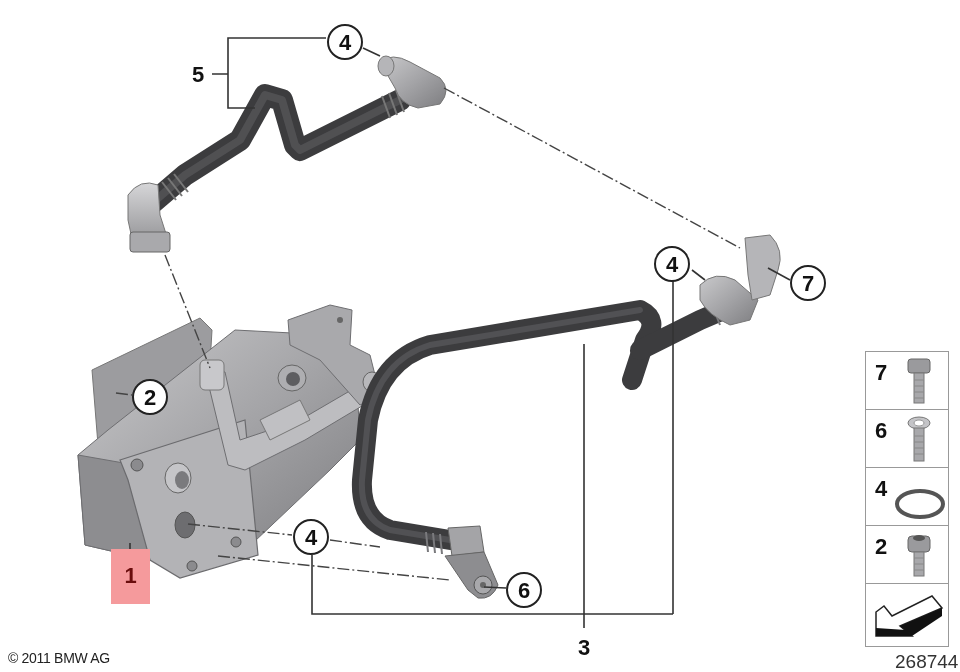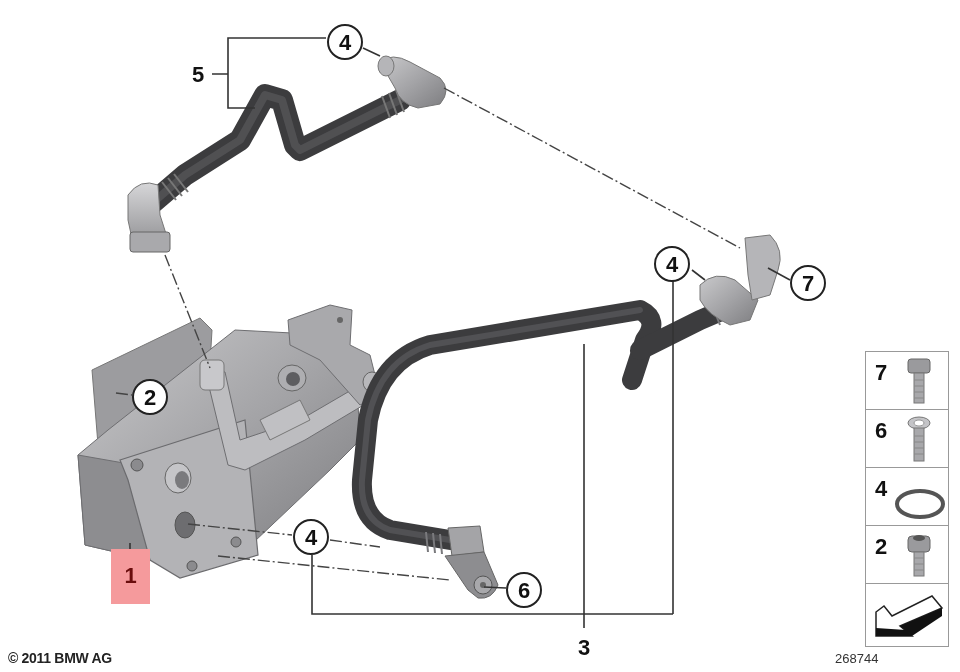--- a/index.html
+++ b/index.html
@@ -2,22 +2,22 @@
 <html><head>
   <meta charset="utf-8">
   <style>
     html, body { margin: 0; padding: 0; background: #ffffff; }
     body { width: 960px; height: 672px; position: relative; overflow: hidden; font-family: "Liberation Sans", sans-serif; }
     #diagram { position: absolute; left: 0; top: 0; width: 960px; height: 672px; }
     .callout-text { font-family: "Liberation Sans", sans-serif; font-weight: bold; font-size: 22px; fill: #111; }
     .leader { stroke: #333; stroke-width: 1.6; fill: none; }
     .dashleader { stroke: #444; stroke-width: 1.4; fill: none; stroke-dasharray: 12 3 2 3; }
     .bubble { fill: #fff; stroke: #222; stroke-width: 2; }
-    .copyright { position: absolute; left: 8px; top: 650px; font-size: 14px; font-weight: bold; color: #222; letter-spacing: -0.3px; }
-    .imgnum { position: absolute; left: 835px; top: 651px; font-size: 13px; color: #333; }
+    .copyright { position: absolute; left: 8px; top: 650px; font-size: 14px; font-weight: normal; color: #222; letter-spacing: -0.3px; }
+    .imgnum { position: absolute; left: 895px; top: 651px; font-size: 19px; color: #333; }
     .legend { position: absolute; left: 865px; top: 351px; width: 82px; border: 1px solid #999; background: #fff; }
     .legend-cell { height: 57px; border-bottom: 1px solid #999; position: relative; }
     .legend-cell:last-child { border-bottom: none; height: 62px; }
     .legend-num { position: absolute; left: 9px; top: 8px; font-weight: bold; font-size: 22px; color: #111; }
     .legend-icon { position: absolute; left: 28px; top: 4px; }
     .highlight { position: absolute; left: 111px; top: 549px; width: 39px; height: 55px; background: #f59a9c; }
     .highlight-num { position: absolute; left: 0; width: 100%; top: 14px; text-align: center; font-weight: bold; font-size: 22px; color: #6a0d0d; }
   </style>
 </head>
 <body>

